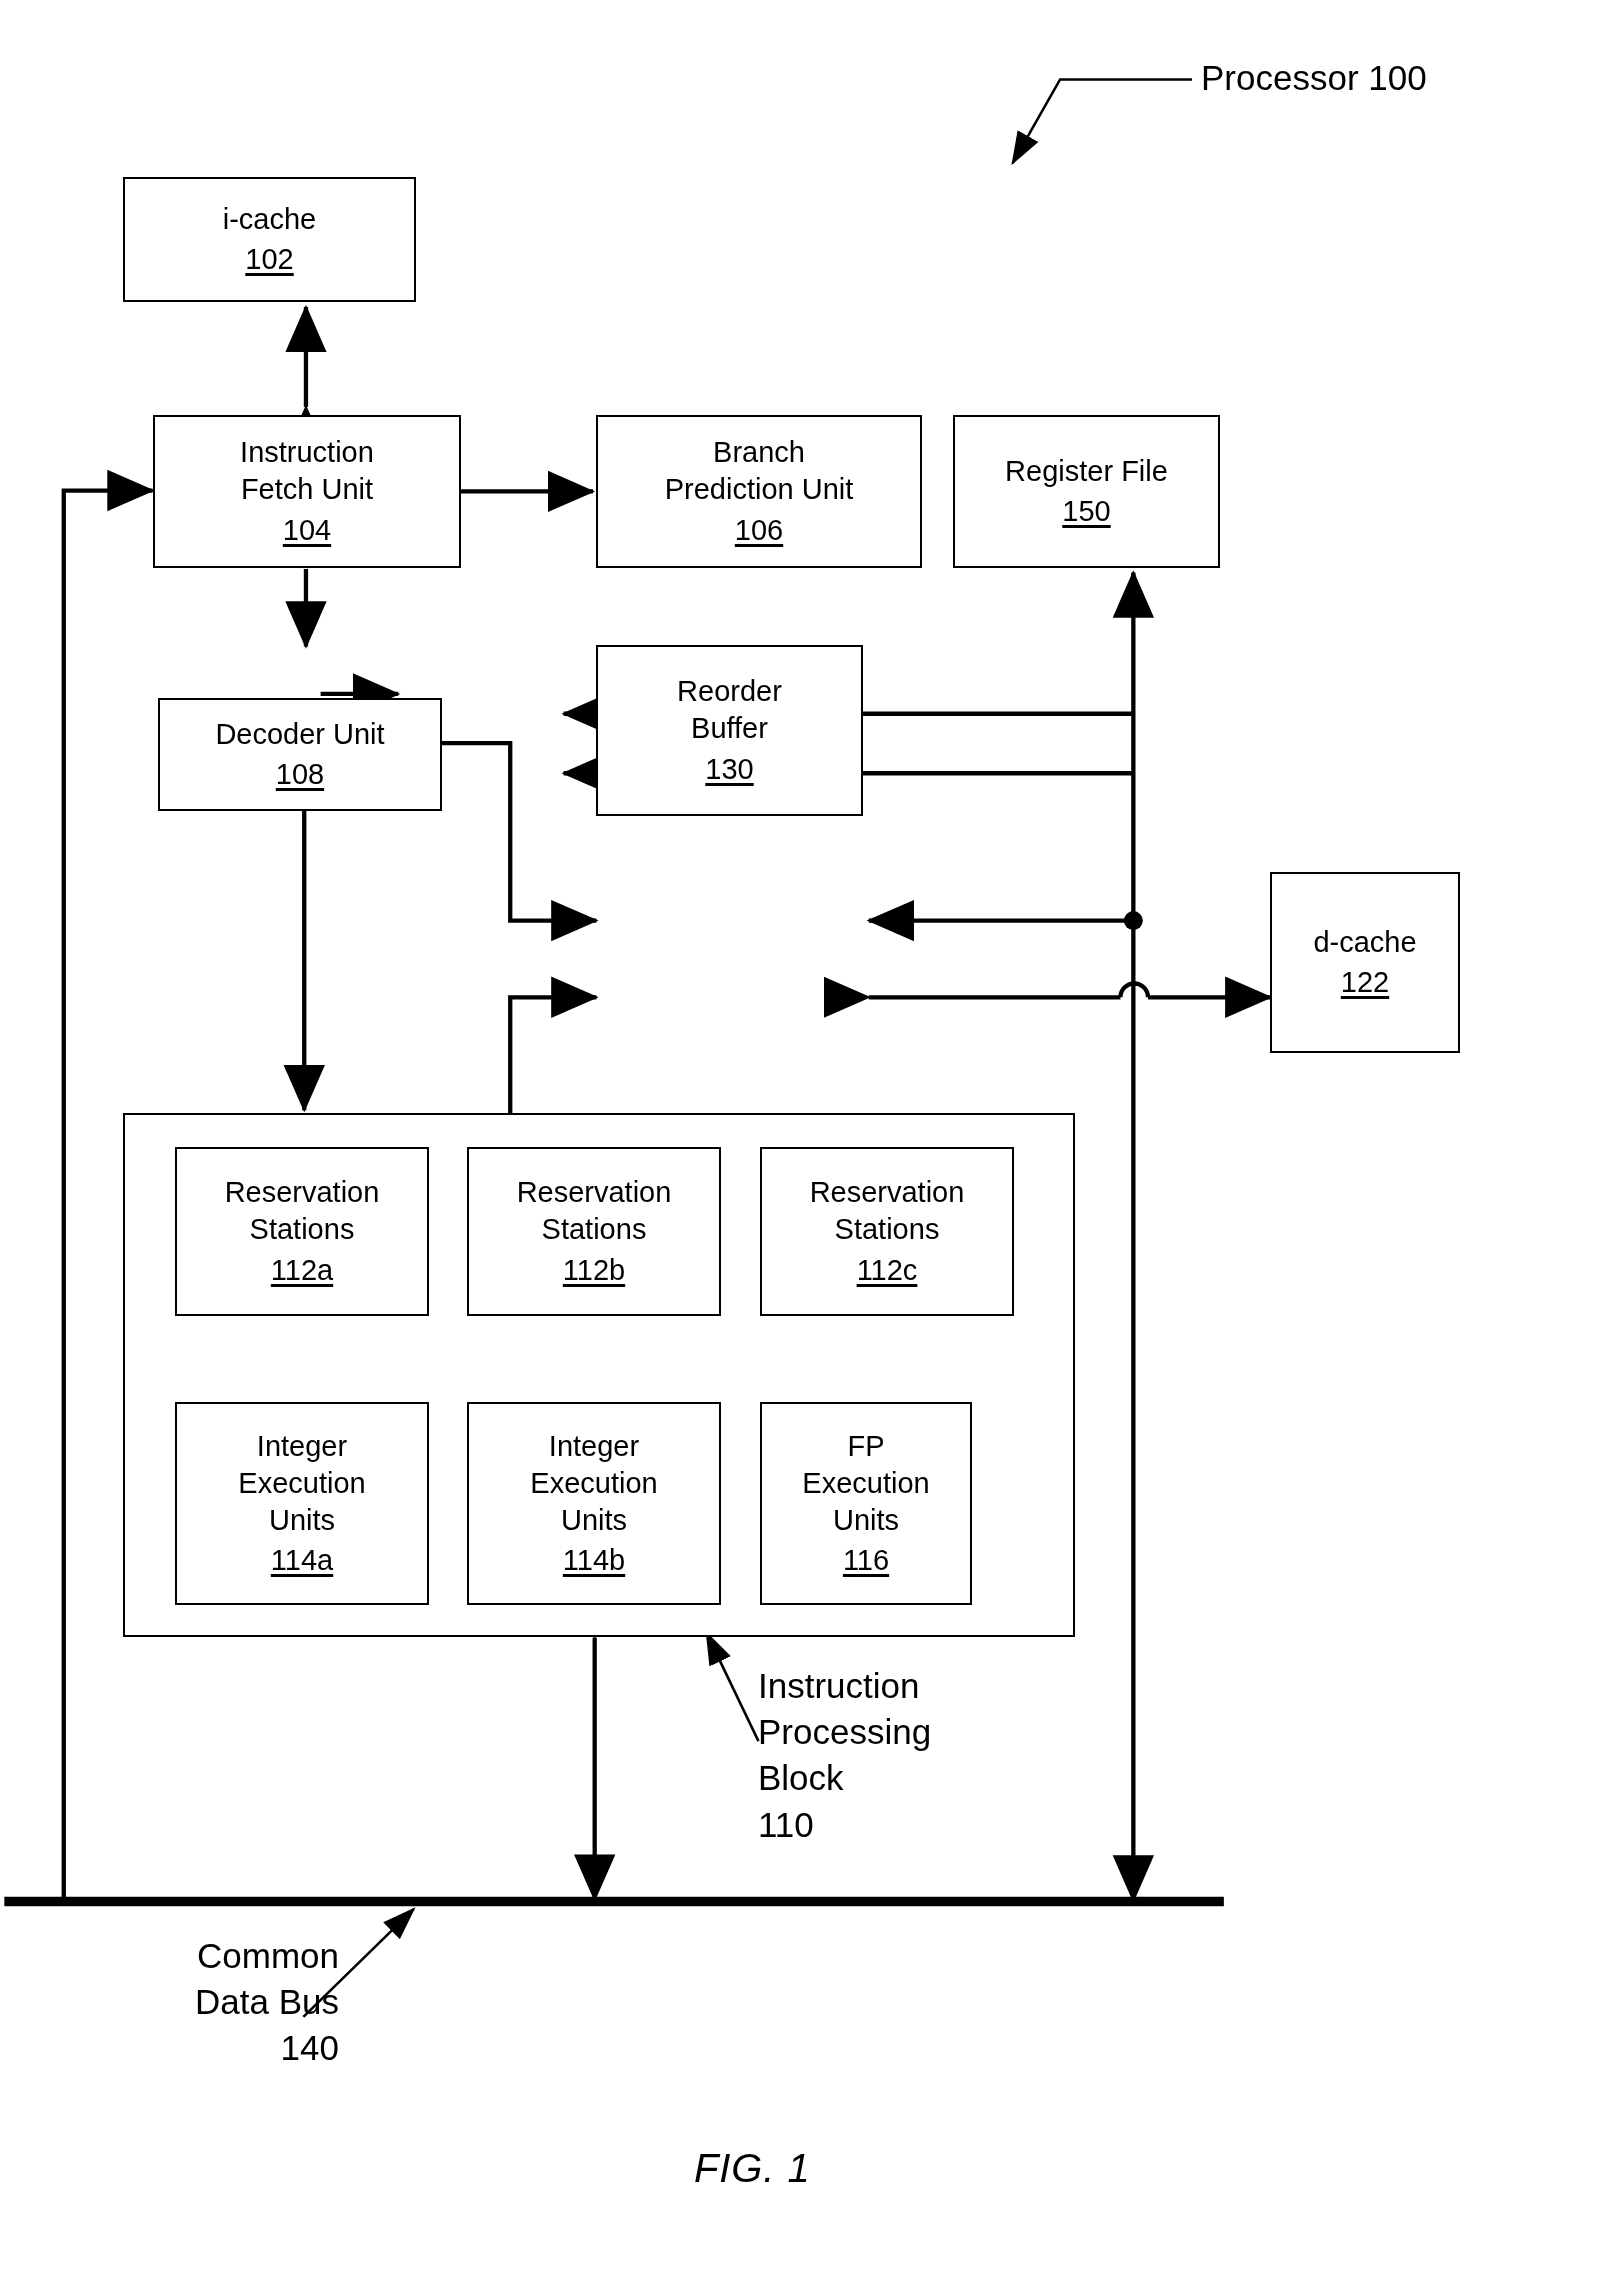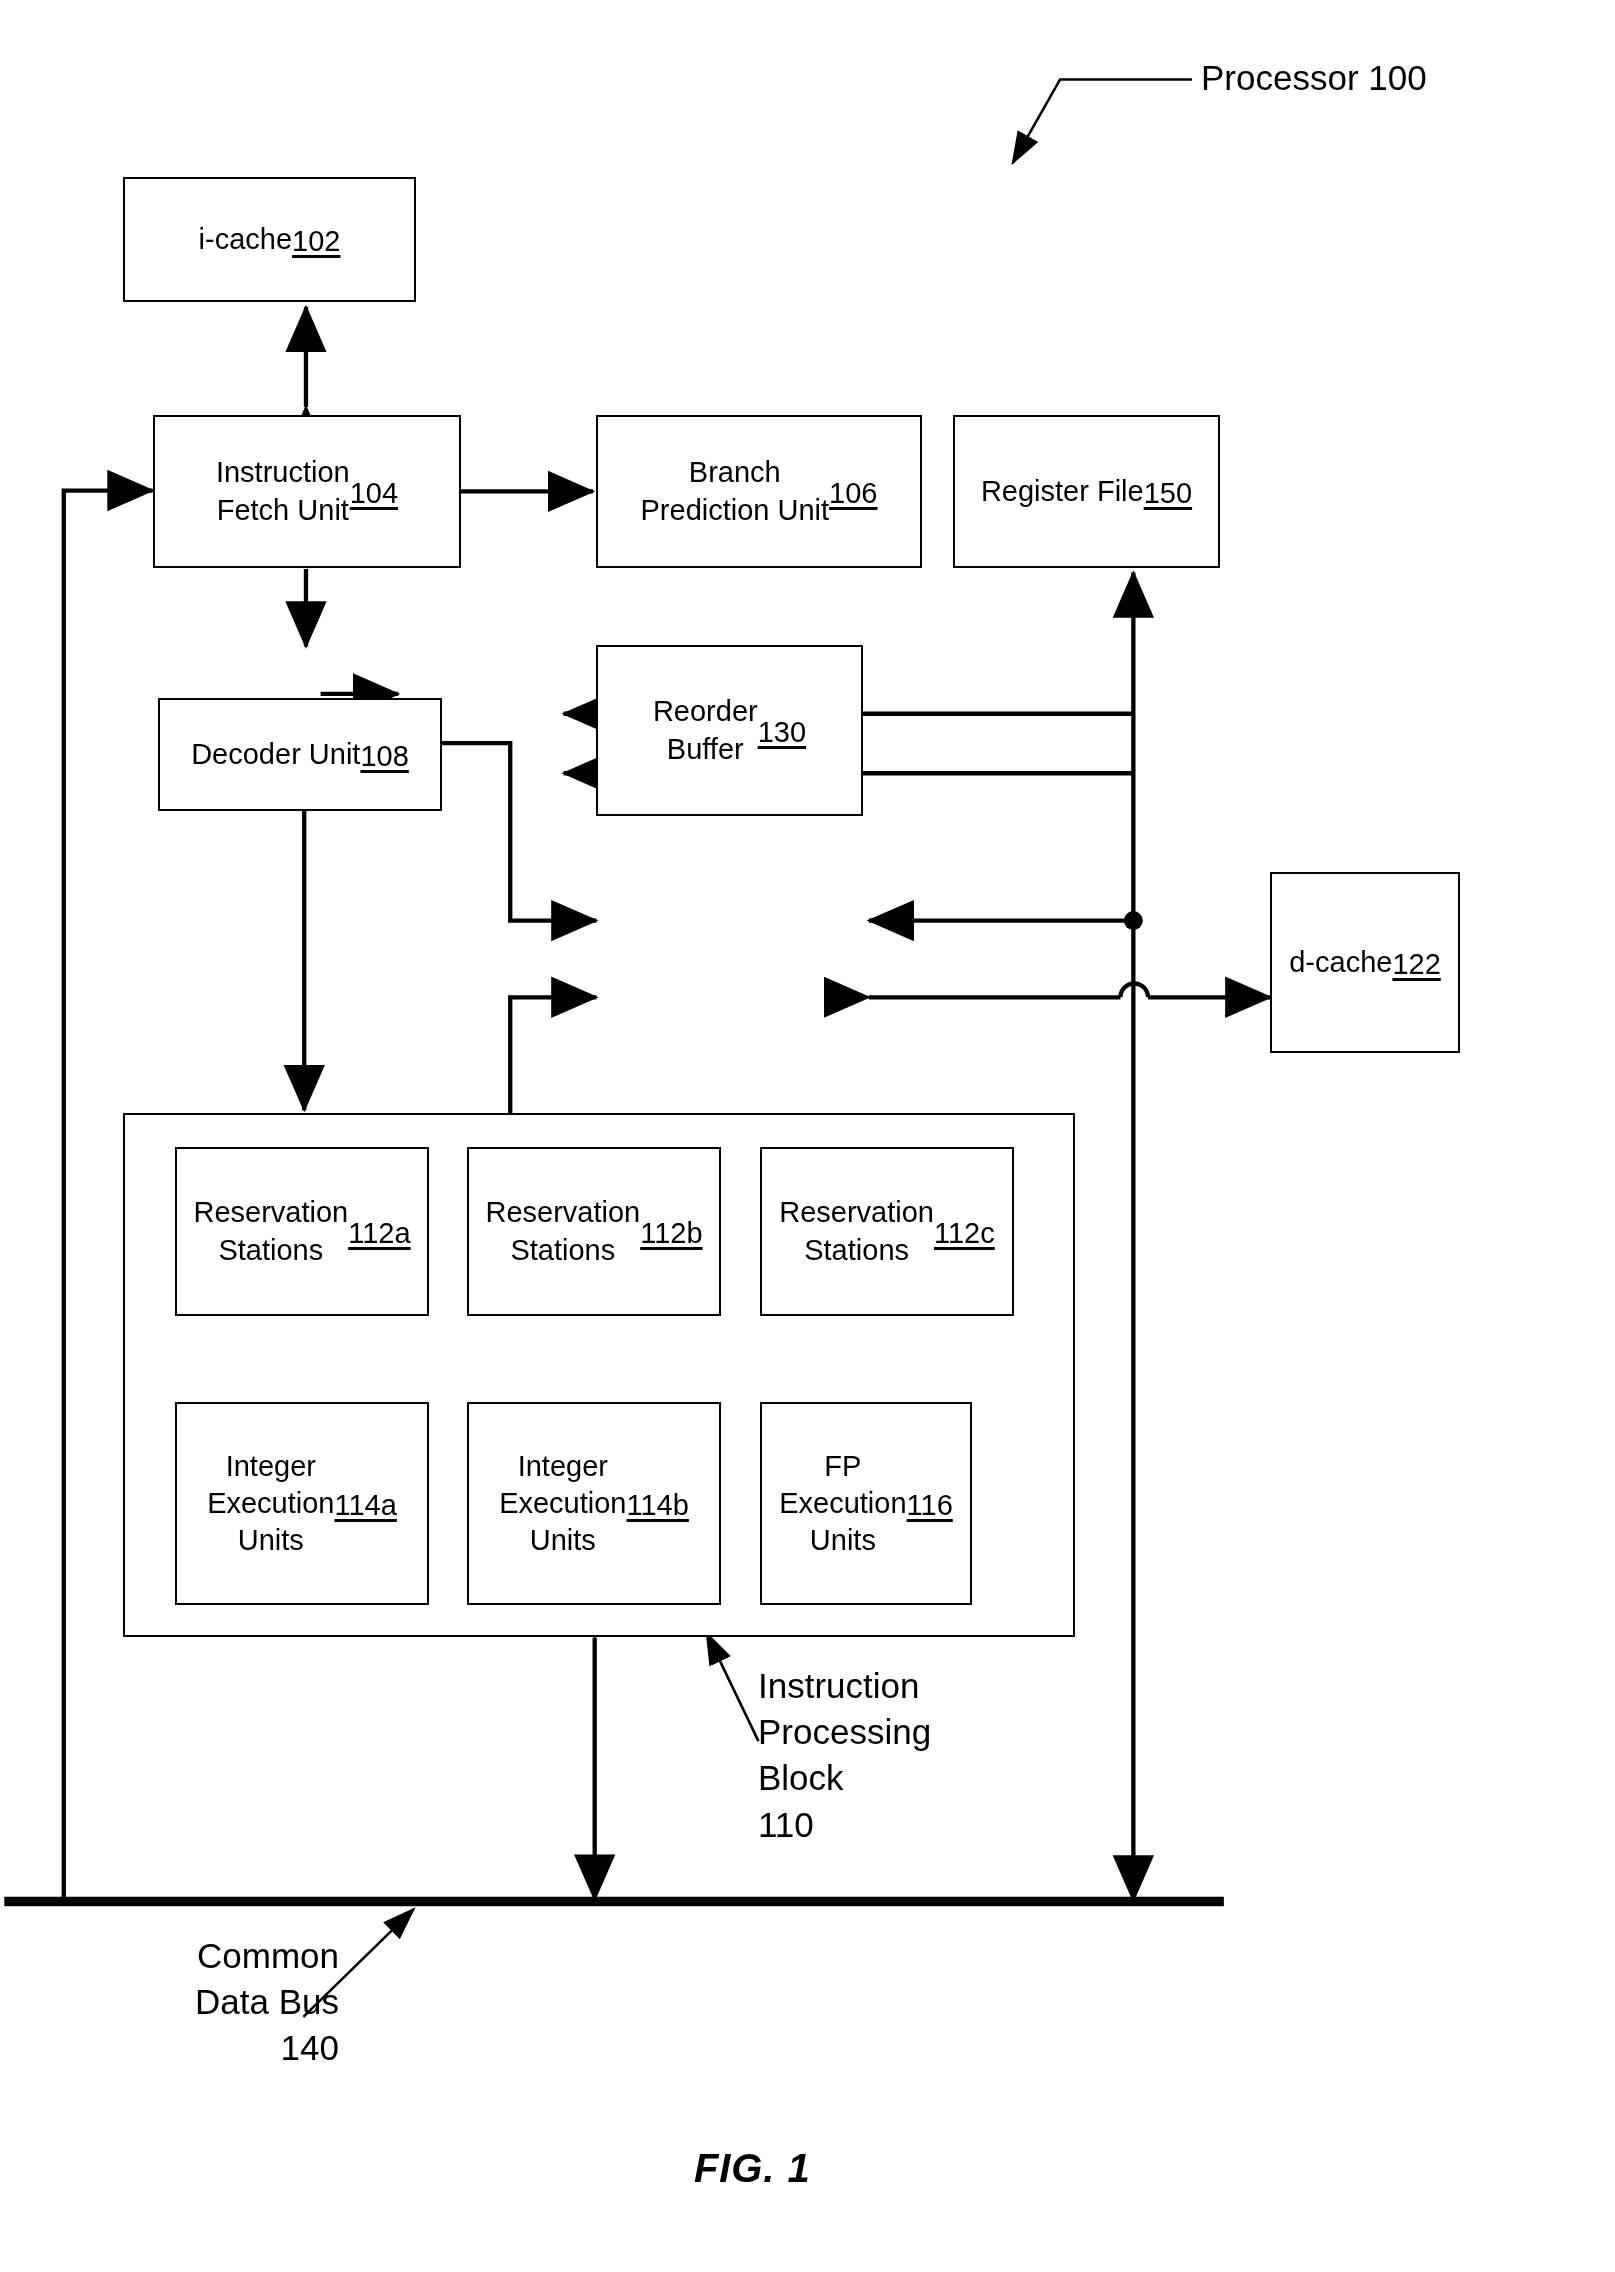--- a/index.html
+++ b/index.html
@@ -22,21 +22,21 @@
     top: 0;
     width: 1616px;
     height: 2273px;
   }
   .box {
     position: absolute;
     border: 2.6px solid #000;
     background: #fff;
     box-sizing: border-box;
     display: flex;
-    flex-direction: row;
+    flex-direction: column;
     align-items: center;
     justify-content: center;
     text-align: center;
     font-size: 29px;
     line-height: 1.28;
   }
   .box.outer {
     border-width: 2.6px;
     display: block;
   }
@@ -53,21 +53,21 @@
     position: absolute;
     font-size: 35px;
     line-height: 1.32;
     white-space: pre-line;
     color: #000;
   }
   .fig-caption {
     position: absolute;
     font-size: 40px;
     font-style: italic;
-    font-weight: 700;
+    font-weight: 400;
     letter-spacing: 0.9px;
   }
 </style>
 </head>
 <body>
 
 <div id="page">
 
   <svg id="svg-layer" viewBox="0 0 1875 2637" xmlns="http://www.w3.org/2000/svg">
     <defs>

